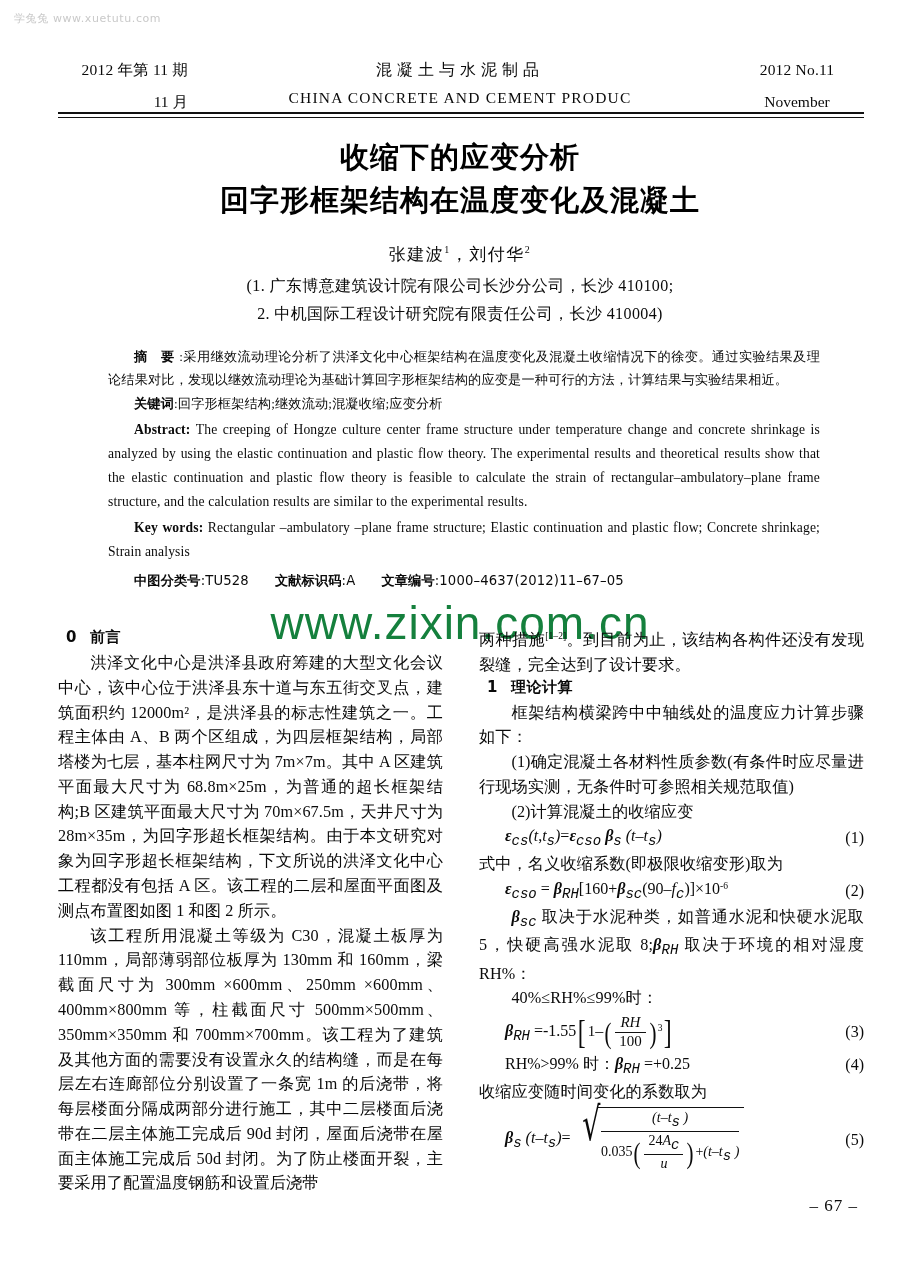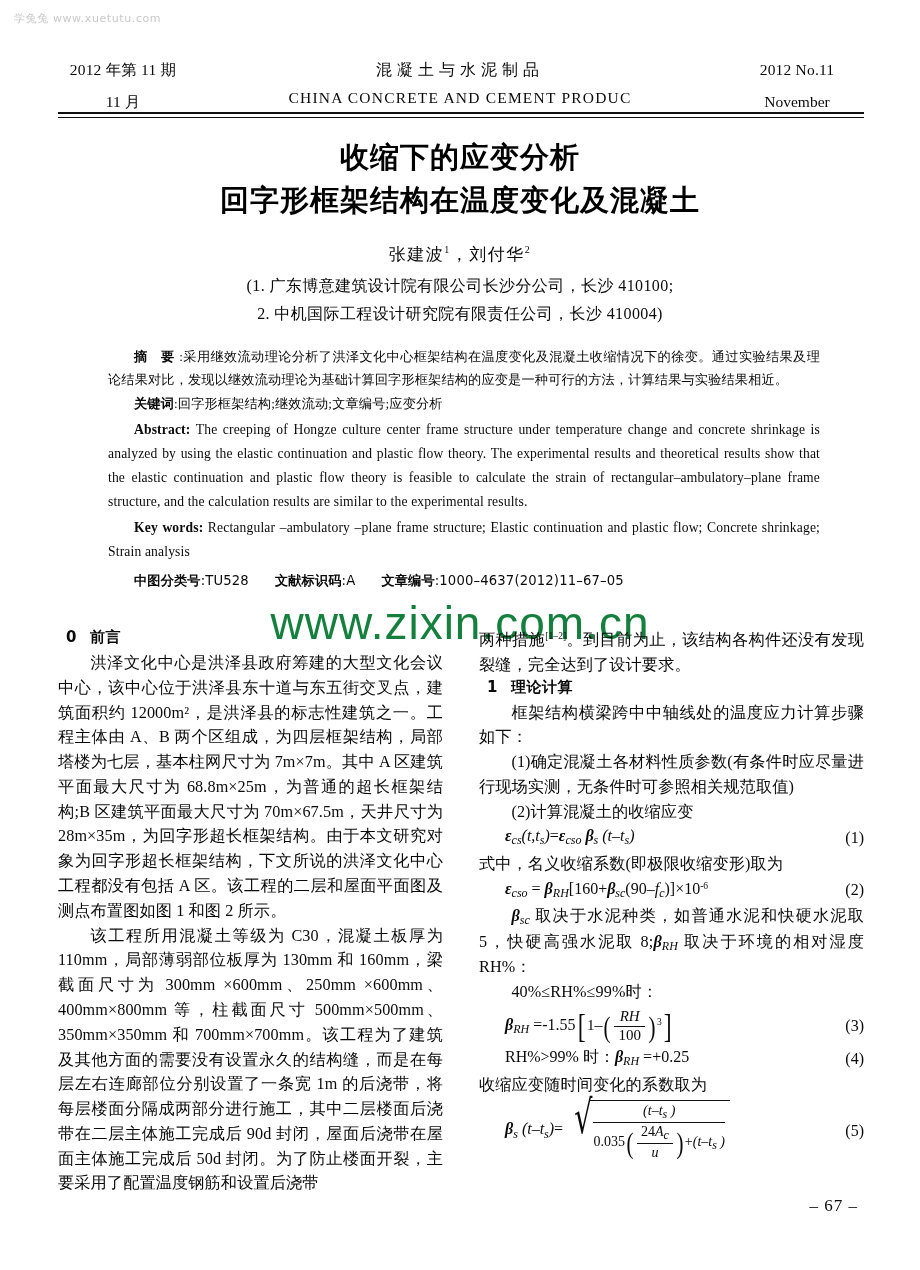--- a/index.html
+++ b/index.html
@@ -52,21 +52,21 @@
   .runhead {
     position: absolute;
     left: 58px;
     top: 58px;
     width: 804px;
     display: flex;
     justify-content: space-between;
     align-items: flex-start;
   }
   .rh-col { font-size: 15.5px; line-height: 1.55; }
-  .rh-left  { text-align: center; min-width: 130px; }
+  .rh-left  { text-align: right; min-width: 130px; }
   .rh-right { text-align: center; min-width: 130px; }
   .rh-mid   { text-align: center; flex: 1; }
   .rh-mid .cn {
     font-size: 16px;
     letter-spacing: 5px;
     font-family: "Liberation Serif", serif;
   }
   .rh-mid .en {
     font-size: 15.5px;
     letter-spacing: 1.2px;
@@ -196,21 +196,21 @@
   .eq .tag  { width: 44px; text-align: right; font-size: 16px; }
   .mathi {
     font-family: "Liberation Serif", serif;
     font-style: italic;
   }
   .mathb {
     font-family: "Liberation Serif", serif;
     font-style: italic;
     font-weight: bold;
   }
-  .sb { font-size: 12px; vertical-align: -0.28em; font-style: italic; }
+  .sb { font-size: 14px; vertical-align: -0.28em; font-style: italic; font-family: Liberation Mono, monospace; }
   .sp { font-size: 9.5px; vertical-align: 0.55em; }
 
   
   .frac {
     display: inline-block;
     vertical-align: middle;
     text-align: center;
     line-height: 1.18;
     margin: 0 2px;
   }
@@ -300,21 +300,21 @@
   <div class="authors"><span>张建波</span><sup>1</sup><span>，刘付华</span><sup>2</sup></div>
 
   <div class="affils">
     <div>(1. 广东博意建筑设计院有限公司长沙分公司，长沙 410100;</div>
     <div>2. 中机国际工程设计研究院有限责任公司，长沙 410004)</div>
   </div>
 
   <div class="abs">
     <p class="zh ind"><span class="lbl-sp">摘  要</span><span>:采用继效流动理论分析了洪泽文化中心框架结构在温度变化及混凝土收缩情况下的徐变。通过实验结果及理论结果对比，发现以继效流动理论为基础计算回字形框架结构的应变是一种可行的方法，计算结果与实验结果相近。</span></p>
 
-    <p class="zh ind"><b>关键词</b><span>:回字形框架结构;继效流动;文章编号;应变分析</span></p>
+    <p class="zh ind"><b>关键词</b><span>:回字形框架结构;继效流动;混凝收缩;应变分析</span></p>
 
     <p class="en ind"><b>Abstract:</b><span> The creeping of Hongze culture center frame structure under temperature change and concrete shrinkage is analyzed by using the elastic continuation and plastic flow theory. The experimental results and theoretical results show that the elastic continuation and plastic flow theory is feasible to calculate the strain of rectangular–ambulatory–plane frame structure, and the calculation results are similar to the experimental results.</span></p>
 
     <p class="en ind"><b>Key words:</b><span> Rectangular –ambulatory –plane frame structure; Elastic continuation and plastic flow; Concrete shrinkage; Strain analysis</span></p>
 
     <p class="clsline"><b>中图分类号</b><span>:TU528</span><span class="gap"></span><b>文献标识码</b><span>:A</span><span class="gap"></span><b>文章编号</b><span>:1000–4637(2012)11–67–05</span></p>
   </div>
 
   <div class="cols">
 

